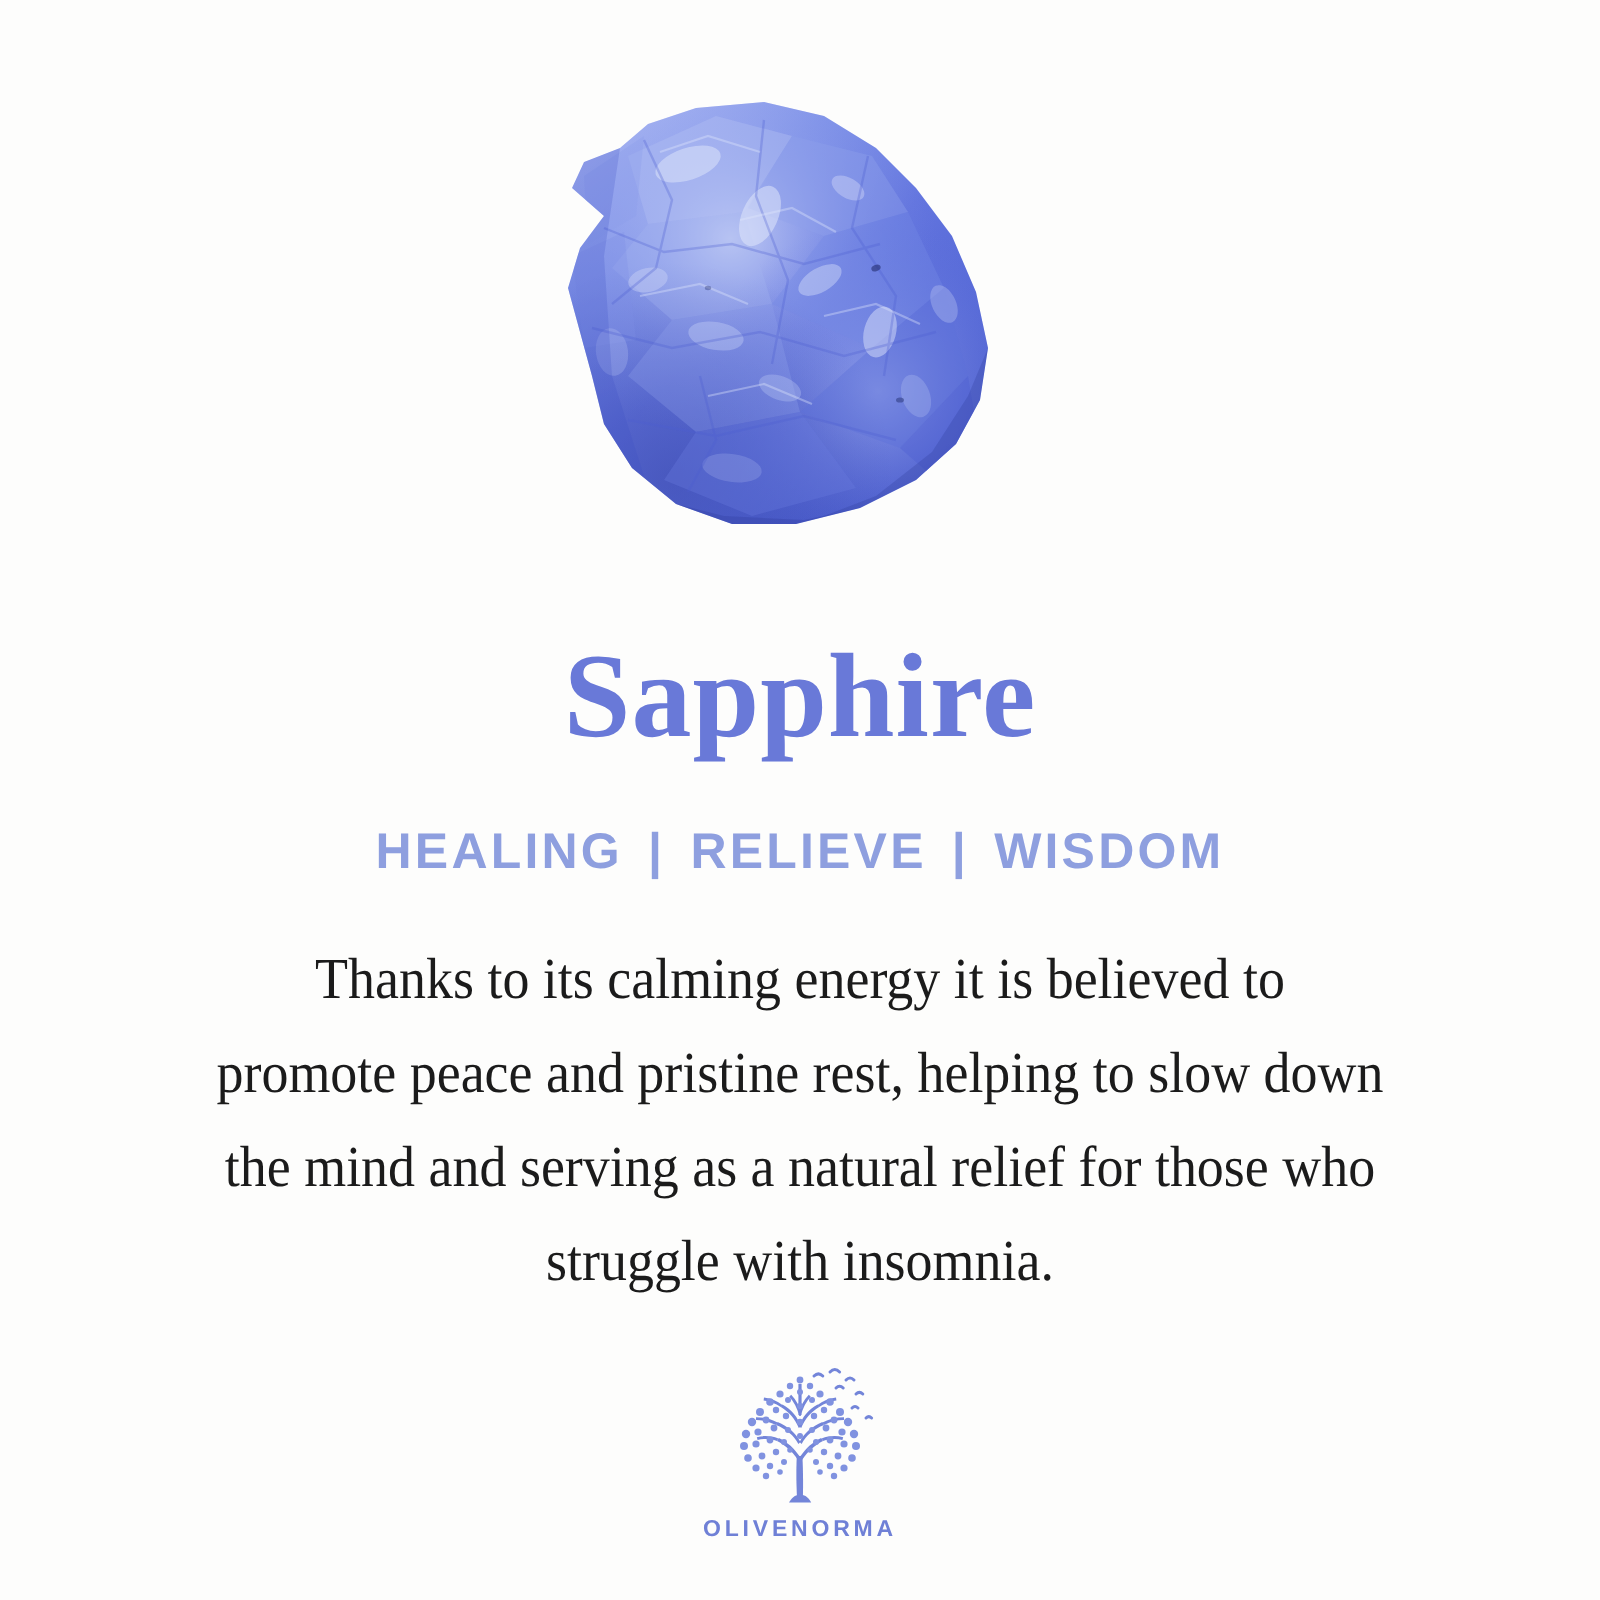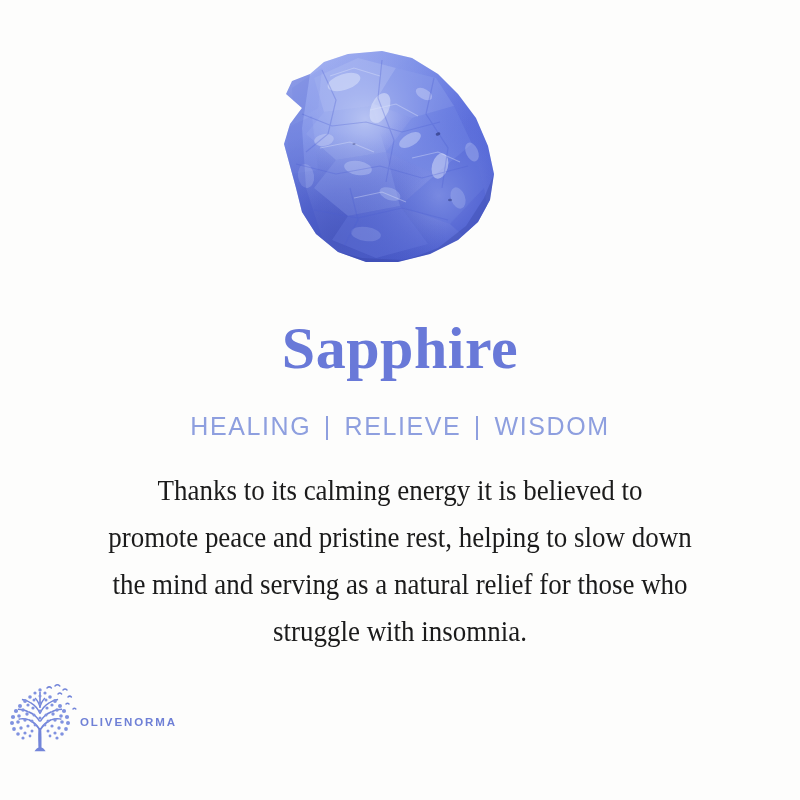--- a/index.html
+++ b/index.html
@@ -53,21 +53,21 @@
     letter-spacing: 0.5px;
     margin: 0;
     text-align: center;
     height: 66px;
   }
 
   
   .subtitle {
     margin: 28px 0 0 0;
     font-family: "Liberation Sans", sans-serif;
-    font-weight: 400;
+    font-weight: 700;
     font-size: 25px;
     letter-spacing: 1.6px;
     color: #8e9fdf;
     text-align: center;
     white-space: nowrap;
   }
   .subtitle .sep {
     padding: 0 4px;
     color: #8e9fdf;
   }
@@ -89,21 +89,21 @@
     white-space: nowrap;
   }
 
   
   .logo {
     position: absolute;
     left: 0;
     right: 0;
     top: 684px;
     display: flex;
-    flex-direction: row;
+    flex-direction: column;
     align-items: center;
   }
   .logo-mark {
     width: 80px;
     height: 72px;
     display: block;
   }
   .logo-word {
     margin-top: 3px;
     font-family: "Liberation Sans", sans-serif;

